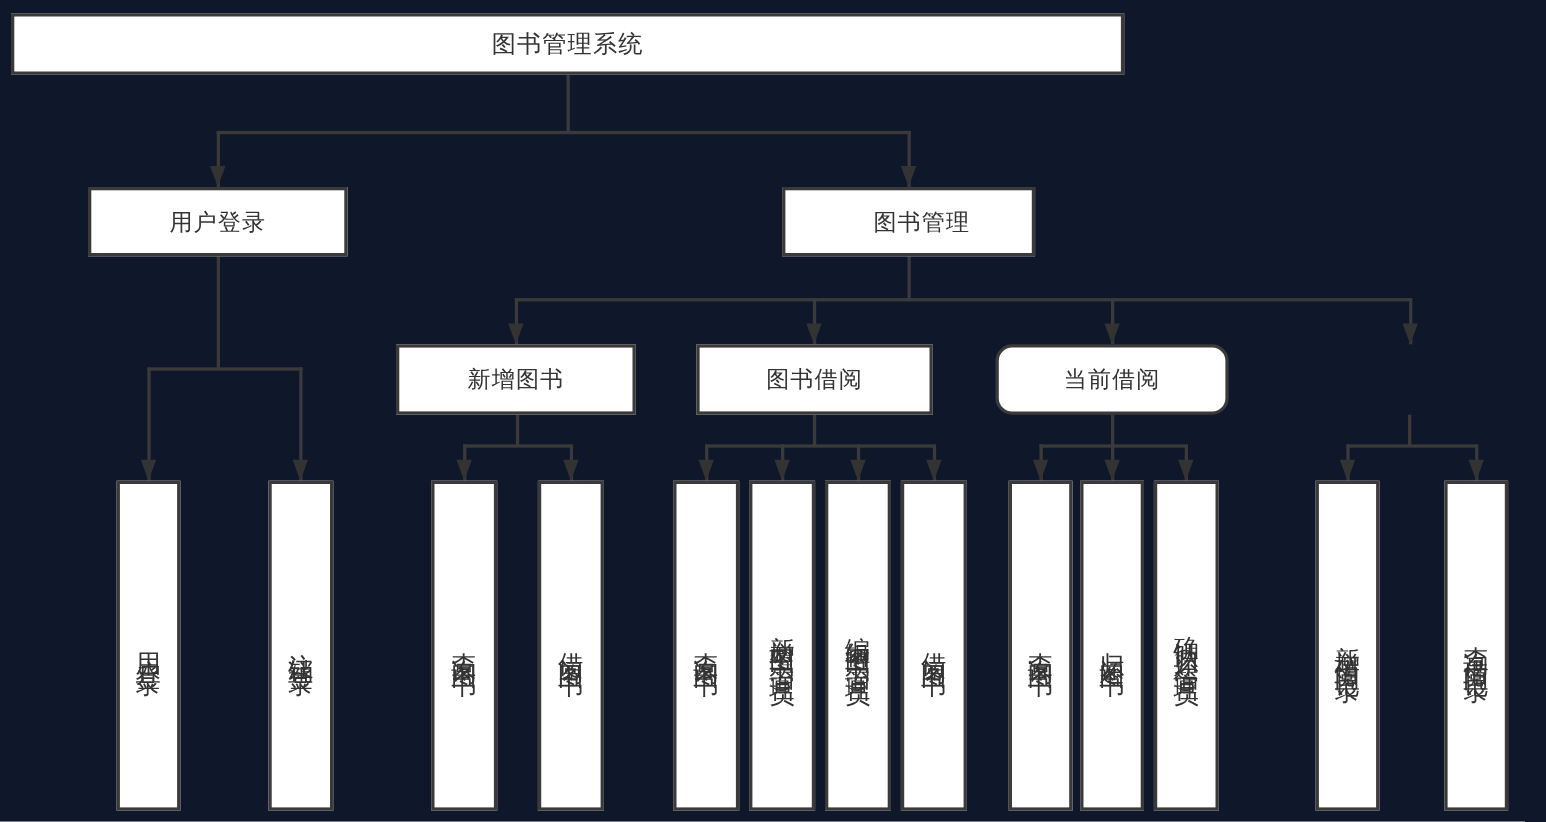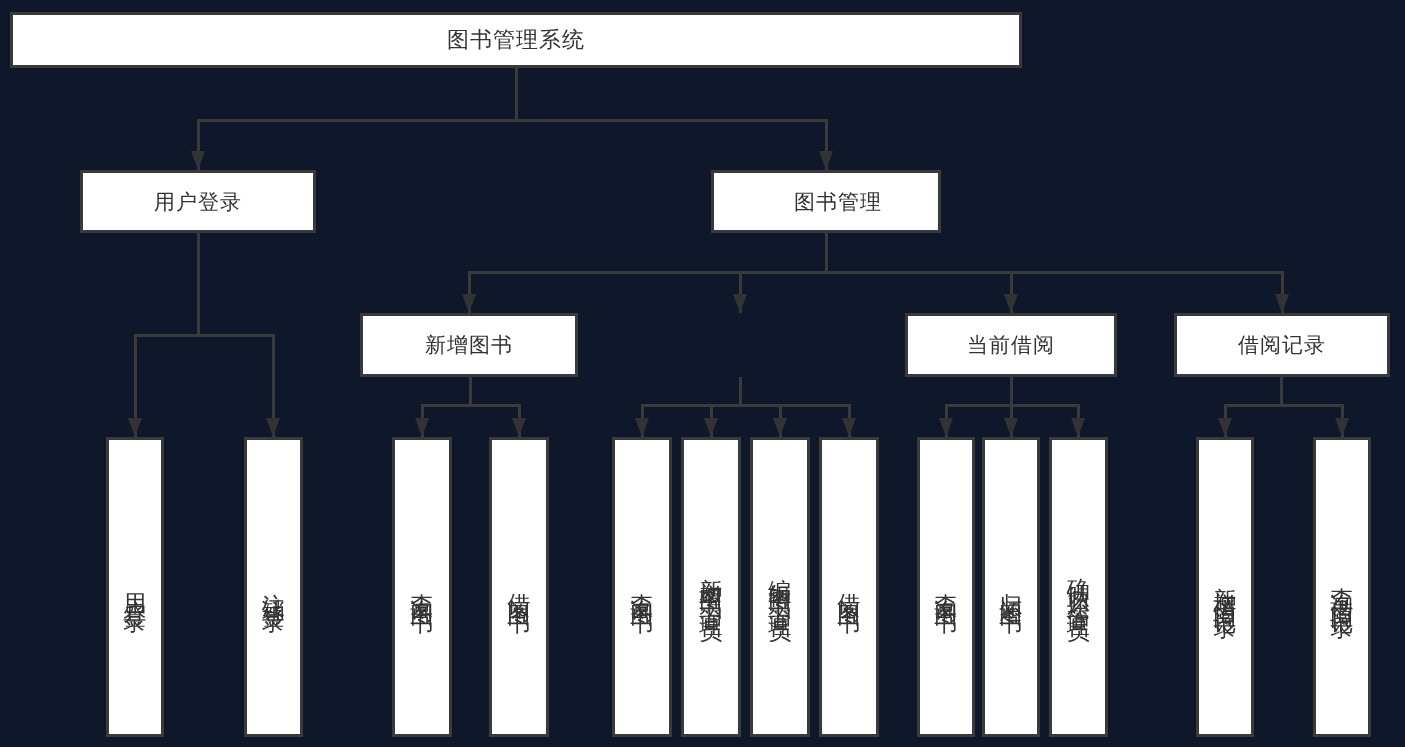--- a/index.html
+++ b/index.html
@@ -34,22 +34,22 @@
 <body>
 
 <div class="canvas">
 
   <div class="box root" style="left:10px;top:12px;width:1012px;height:56px;">图书管理系统</div>
 
   <div class="box" style="left:80px;top:170px;width:236px;height:63px;">用户登录</div>
   <div class="box" style="left:711px;top:170px;width:230px;height:63px;padding-left:24px;">图书管理</div>
 
   <div class="box" style="left:360px;top:313px;width:218px;height:64px;">新增图书</div>
-  <div class="box" style="left:905px;top:313px;width:212px;height:64px;">当前借阅</div>
-  <div class="box" style="left:1174px;top:313px;width:216px;height:64px;">借阅记录</div>
+  <div class="box" style="left:633px;top:313px;width:215px;height:64px;">图书借阅</div>
+  <div class="box" style="left:905px;top:313px;width:212px;height:64px;border-radius:15px;">当前借阅</div>
 
   <div class="box leaf" style="left:106px;top:437px;width:58px;height:300px;">用户登录</div>
   <div class="box leaf" style="left:244px;top:437px;width:59px;height:300px;">注销登录</div>
 
   <div class="box leaf" style="left:392px;top:437px;width:60px;height:300px;">查询图书</div>
   <div class="box leaf" style="left:489px;top:437px;width:60px;height:300px;">借阅图书</div>
 
   <div class="box leaf" style="left:612px;top:437px;width:60px;height:300px;">查询图书</div>
   <div class="box leaf" style="left:681px;top:437px;width:60px;height:300px;">新增图书（管理员）</div>
   <div class="box leaf" style="left:750px;top:437px;width:60px;height:300px;">编辑图书（管理员）</div>

